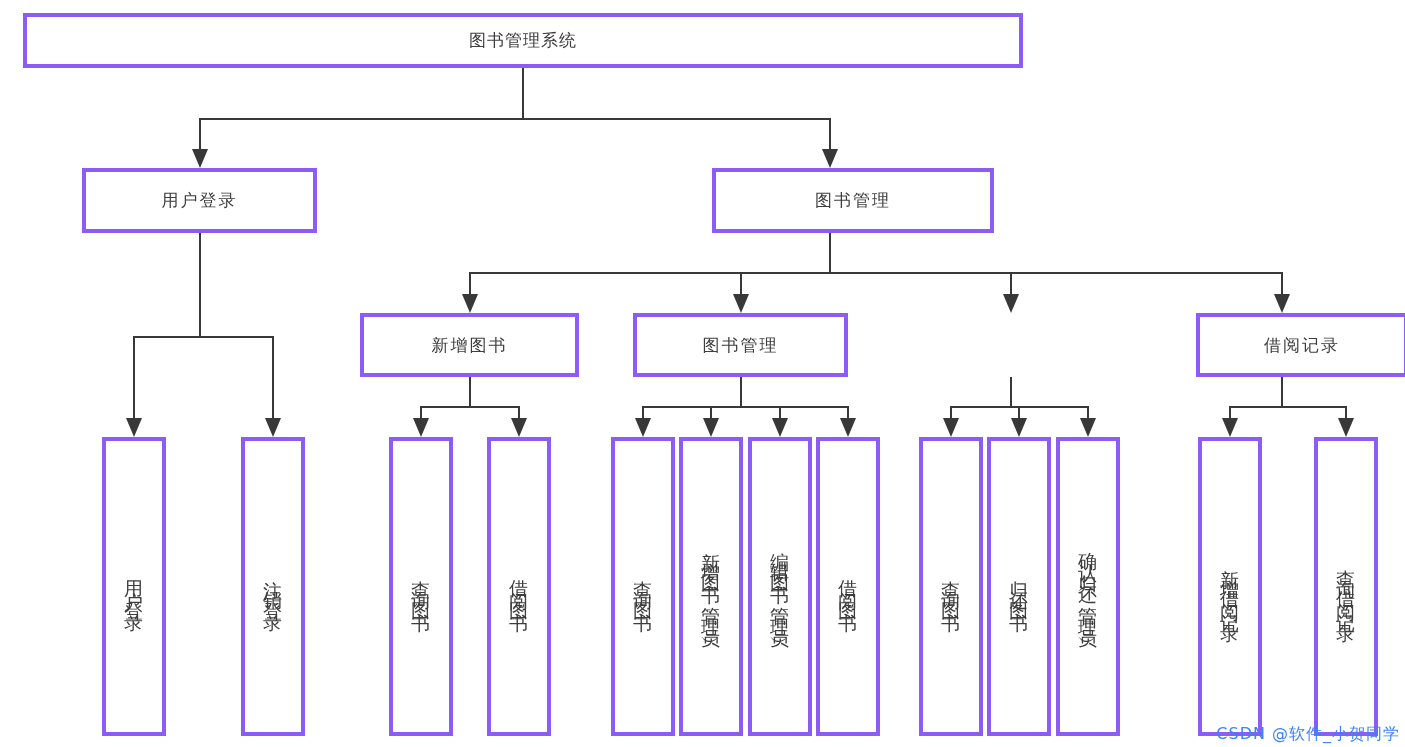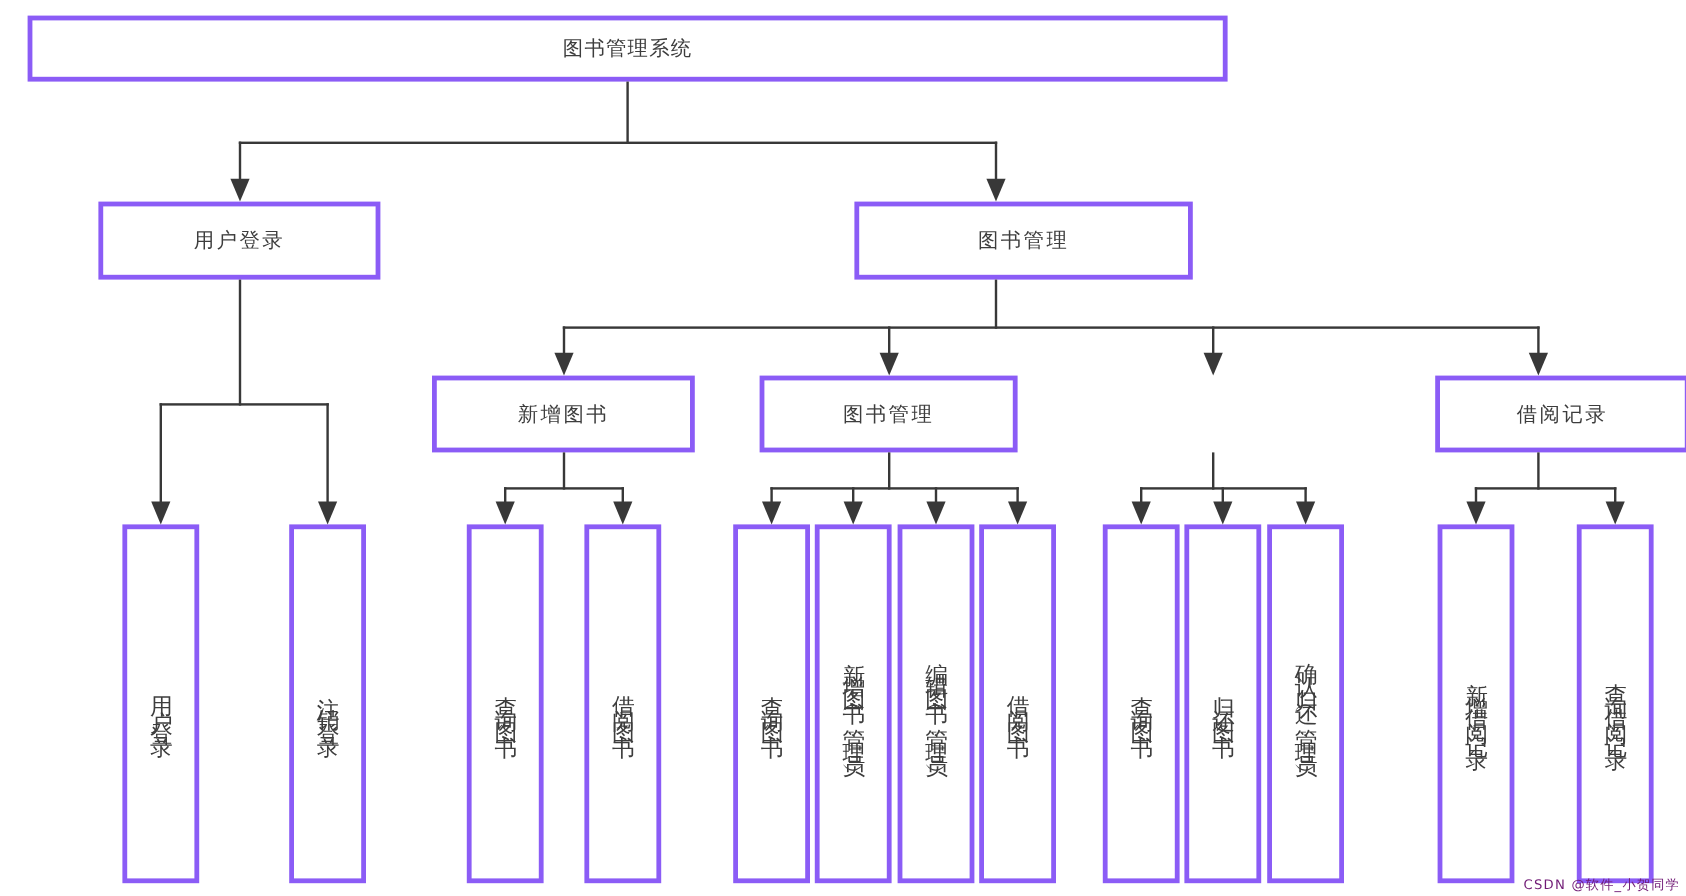--- a/index.html
+++ b/index.html
@@ -43,22 +43,22 @@
     width: 0;
     height: 0;
     border-left: 8px solid transparent;
     border-right: 8px solid transparent;
     border-top: 19px solid #383838;
   }
   #watermark {
     position: absolute;
     right: 5px;
     bottom: 2px;
-    font-size: 11px;
-    color: #701a75;
+    font-size: 16px;
+    color: #3b82f6;
     letter-spacing: 1px;
     z-index: 10;
     white-space: nowrap;
   }
 </style>
 </head>
 <body>
 
 <div id="stage">
   <div id="watermark">CSDN @软件_小贺同学</div>

